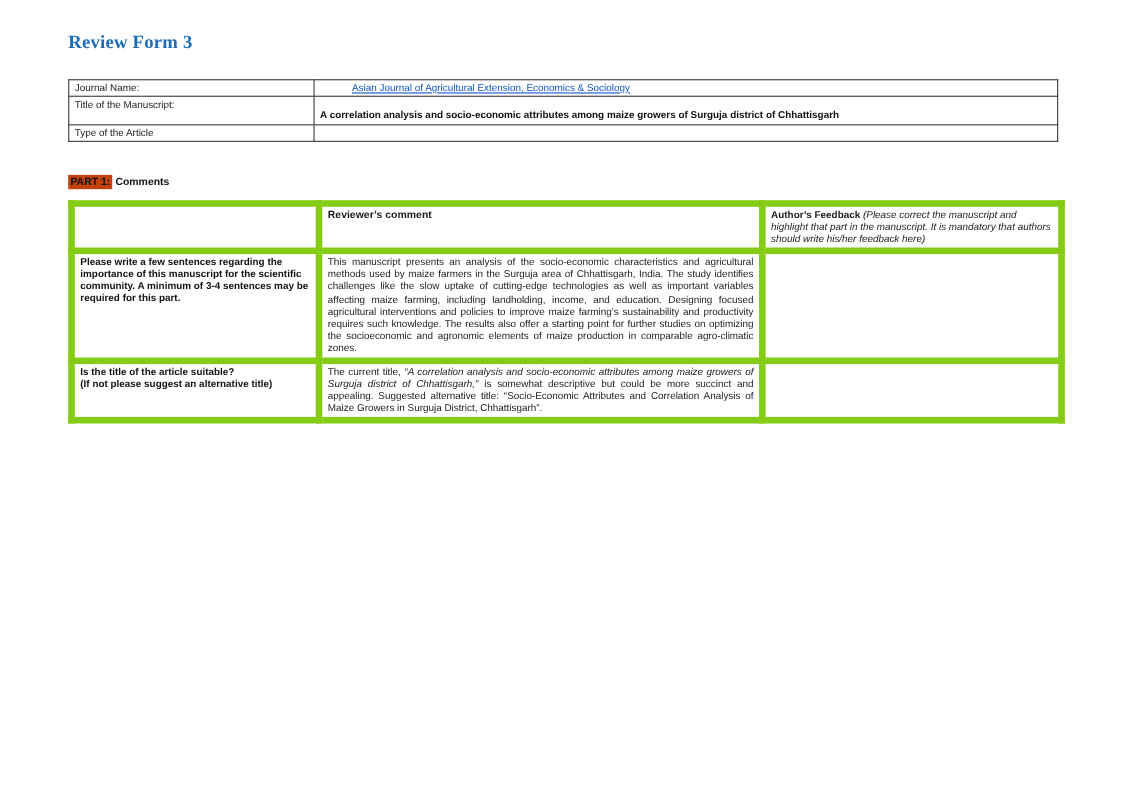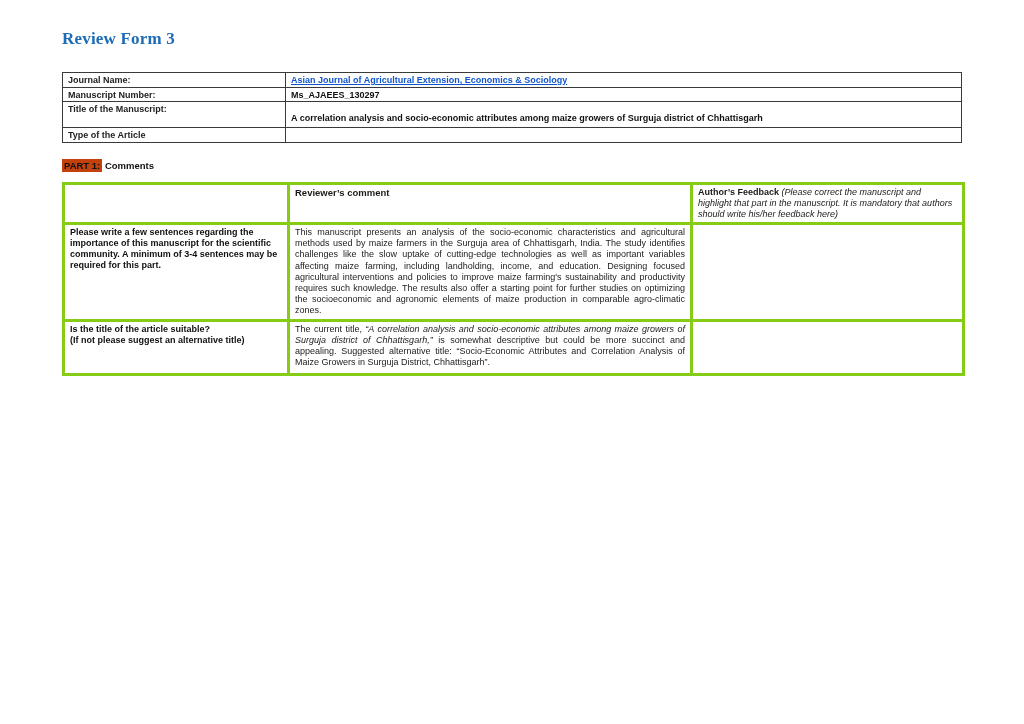--- a/index.html
+++ b/index.html
@@ -33,42 +33,42 @@
     border: 1px solid #3a3a3a;
     padding: 1px 5px;
     vertical-align: middle;
     overflow: hidden;
   }
   .info-table .col-label { width: 223px; }
   .info-table tr.r-journal    { height: 15px; }
   .info-table tr.r-manuscript { height: 14px; }
   .info-table tr.r-title      { height: 26px; }
   .info-table tr.r-type       { height: 15px; }
-  .info-table .label-cell { font-weight: bold; color: #222; }
+  .info-table .label-cell { font-weight: normal; color: #222; }
   .info-table tr.r-title .label-cell { vertical-align: top; padding-top: 2px; }
   .info-table .value-cell { font-weight: bold; color: #111; }
   .info-table tr.r-title .value-cell { vertical-align: bottom; padding-bottom: 4px; }
   .journal-link {
-    color: #1155cc; font-weight: bold; text-decoration: underline; cursor: pointer;
+    color: #1155cc; font-weight: normal; text-decoration: underline; cursor: pointer; margin-left: 29px;
   }
 
   
   .part-heading {
     position: absolute; left: 62px; top: 160px;
     font-size: 9.5px; font-weight: bold; color: #111;
   }
   .part-highlight { background: #c2410c; padding: 1px 2px; }
 
   
   .comments-table {
     position: absolute; left: 62px; top: 182px; width: 900px;
     font-size: 9px;
   }
   .comments-table td {
-    border: 3px solid #84cc16;
+    border: 6px solid #84cc16;
     vertical-align: top;
     padding: 2px 5px;
     overflow: hidden;
   }
   .comments-table .col-q { width: 225px; }
   .comments-table .col-c { width: 403px; }
   .comments-table .col-f { width: 272px; }
   .comments-table tr.hdr  { height: 31px; }
   .comments-table tr.row1 { height: 78px; }
   .comments-table tr.row2 { height: 54px; }
@@ -115,24 +115,20 @@
         <col class="col-label">
         <col>
       </colgroup>
     <tbody>
         <tr class="r-journal">
       <td class="label-cell">Journal Name:</td>
       <td class="value-cell">
         <span class="journal-link">Asian Journal of Agricultural Extension, Economics &amp; Sociology</span>
       </td>
     </tr>
-    <tr class="r-manuscript">
-      <td class="label-cell">Manuscript Number:</td>
-      <td class="value-cell">Ms_AJAEES_130297</td>
-    </tr>
     <tr class="r-title">
       <td class="label-cell">Title of the Manuscript:</td>
       <td class="value-cell">A correlation analysis and socio-economic attributes among maize growers of Surguja district of Chhattisgarh</td>
     </tr>
     <tr class="r-type">
       <td class="label-cell">Type of the Article</td>
       <td class="value-cell"></td>
     </tr>
   </tbody>
     </table>

